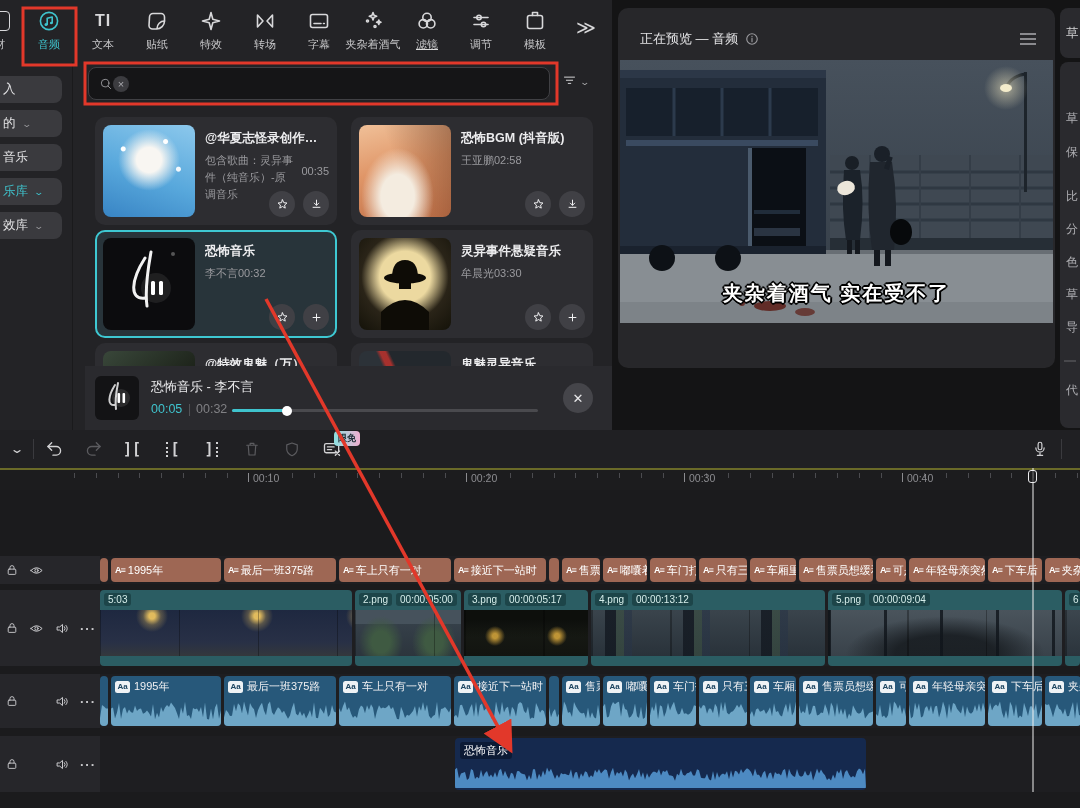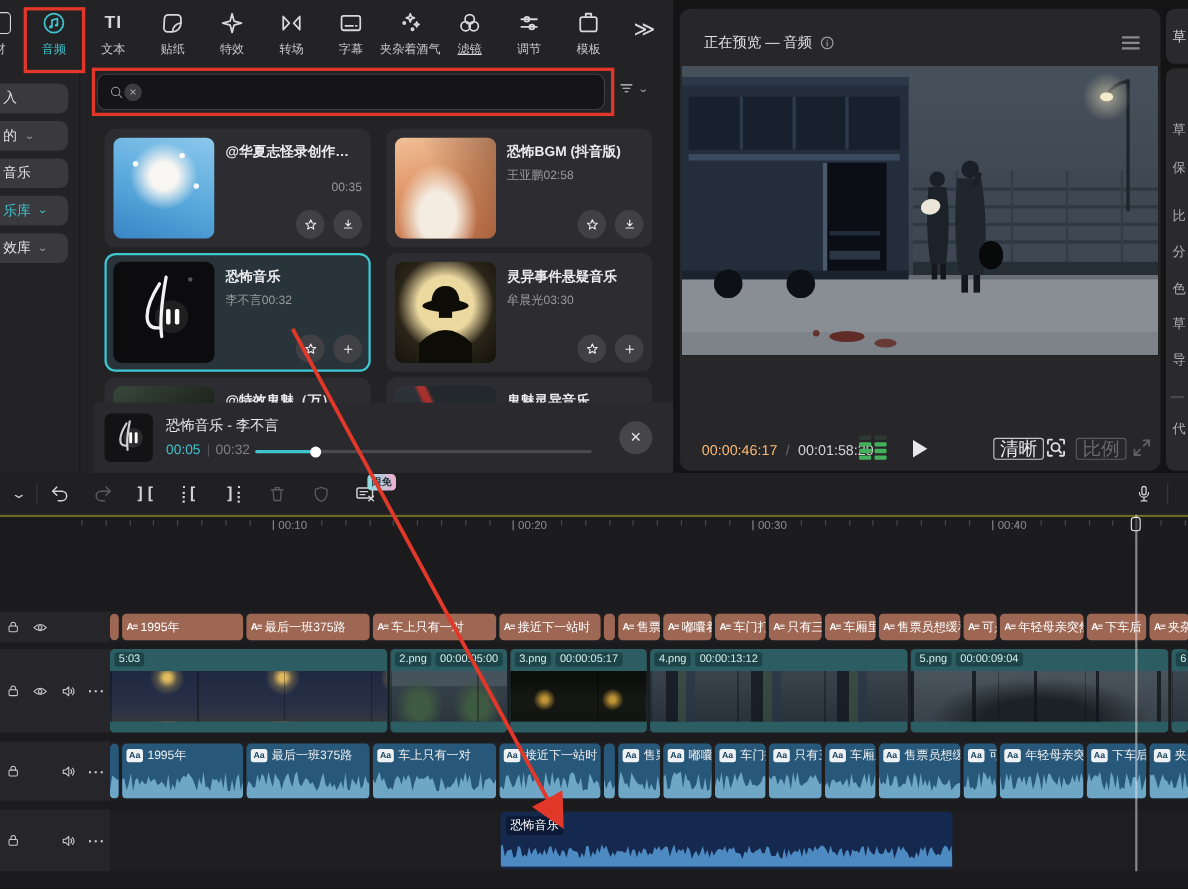--- a/index.html
+++ b/index.html
@@ -71,21 +71,21 @@
   .player .p-title{position:absolute;left:66px;top:12px;font-size:13px;color:#eaeaec;}
   .player .p-cur{position:absolute;left:66px;top:36px;font-size:12.5px;color:#3fc3cd;}
   .player .p-sep{position:absolute;left:103px;top:36px;font-size:12px;color:#56565a;}
   .player .p-total{position:absolute;left:111px;top:36px;font-size:12.5px;color:#808084;}
   .player .p-track{position:absolute;left:147px;top:43px;width:306px;height:3px;border-radius:2px;background:#4a4a4e;}
   .player .p-fill{position:absolute;left:0;top:0;height:3px;border-radius:2px;background:#3fc3cd;}
   .player .p-knob{position:absolute;top:-3.5px;width:10px;height:10px;border-radius:50%;background:#fff;}
   .player .p-close{position:absolute;left:478px;top:17px;width:30px;height:30px;border-radius:50%;background:#45454a;
     color:#e8e8ea;font-size:13px;display:flex;align-items:center;justify-content:center;}
   
-  .preview{position:absolute;left:618px;top:8px;width:437px;height:420px;background:#27272a;border-radius:10px;overflow:hidden;}
+  .preview{position:absolute;left:618px;top:8px;width:437px;height:360px;background:#27272a;border-radius:10px;overflow:hidden;}
   .pv-header{position:absolute;left:22px;top:22px;display:flex;align-items:center;gap:7px;font-size:13px;color:#e2e2e4;}
   .pv-menu{position:absolute;right:18px;top:24px;color:#8a8a8e;}
   .pv-video{position:absolute;left:2px;top:52px;width:433px;height:263px;background:#000;overflow:hidden;}
   .pv-subtitle{position:absolute;left:0;right:0;bottom:16px;text-align:center;font-size:20px;font-weight:700;
     letter-spacing:2px;color:#ffffff;
     text-shadow:-2px 0 0 #000,2px 0 0 #000,0 -2px 0 #000,0 2px 0 #000,-1px -1px 0 #000,1px 1px 0 #000,-1px 1px 0 #000,1px -1px 0 #000;}
   .pv-tc{position:absolute;left:20px;top:394px;font-size:13px;}
   .pv-tc .cur{color:#fdba74;}
   .pv-tc .sep{color:#6a6a6e;margin:0 4px;}
   .pv-tc .tot{color:#d2d2d4;}
@@ -315,20 +315,21 @@
             <path d="M4 5 h16 M7 10 h10 M10 15 h4"></path>
           </svg>
         </span>
       <span class="chev">⌄</span>
     </div>
 
     <div id="cards">
         <div class="card" style="left: 95px; top: 117px;">
           <div class="thumb th-sky"></div>
           <div class="c-title">@华夏志怪录创作的原声</div>
+          <div class="c-sub" style="width: 90px;">包含歌曲：灵异事件（纯音乐）-原调音乐</div>
           <div class="c-dur">00:35</div>
           <div class="c-actions">
             <div class="act-btn">
               <svg width="15" height="15" viewBox="0 0 24 24" fill="none" stroke="currentColor" stroke-width="1.6" stroke-linecap="round" stroke-linejoin="round">
                 <path d="M12 4.5 l2.1 4.6 5 .5-3.8 3.3 1.1 4.9 L12 15.2 7.6 17.8 8.7 12.9 4.9 9.6 9.9 9.1 Z"></path>
               </svg>
             </div>
             <div class="act-btn">
               <svg width="15" height="15" viewBox="0 0 24 24" fill="none" stroke="currentColor" stroke-width="1.6" stroke-linecap="round" stroke-linejoin="round">
                 <path d="M12 5 v8 M8.5 9.8 L12 13.3 15.5 9.8 M6.5 16.5 h11"></path>
@@ -493,20 +494,21 @@
         <circle cx="262" cy="94" r="8" fill="#1a2028"></circle>
         <path d="M250 102 Q246 150 252 190 L274 190 Q279 145 272 102 Z" fill="#20262e"></path>
         <rect x="268" y="96" width="5" height="13" fill="#1a2028" transform="rotate(18 268 96)"></rect>
         <ellipse cx="281" cy="172" rx="11" ry="13" fill="#07090b"></ellipse>
         <rect x="254" y="190" width="6" height="16" fill="#14181e"></rect>
         <rect x="265" y="190" width="6" height="16" fill="#14181e"></rect>
         <ellipse cx="150" cy="246" rx="16" ry="5" fill="#5c1d16" opacity=".85"></ellipse>
         <ellipse cx="185" cy="252" rx="10" ry="4" fill="#5c1d16" opacity=".7"></ellipse>
         <circle cx="122" cy="243" r="3" fill="#5c1d16" opacity=".8"></circle>
       </svg>
+      <div class="pv-subtitle">夹杂着酒气 实在受不了</div>
     </div>
 
     <div class="pv-tc">
       <span class="cur">00:00:46:17</span>
       <span class="sep">/</span>
       <span class="tot">00:01:58:29</span>
     </div>
     <div class="meter">
       <div class="col">
           <div class="bar dim"></div>

